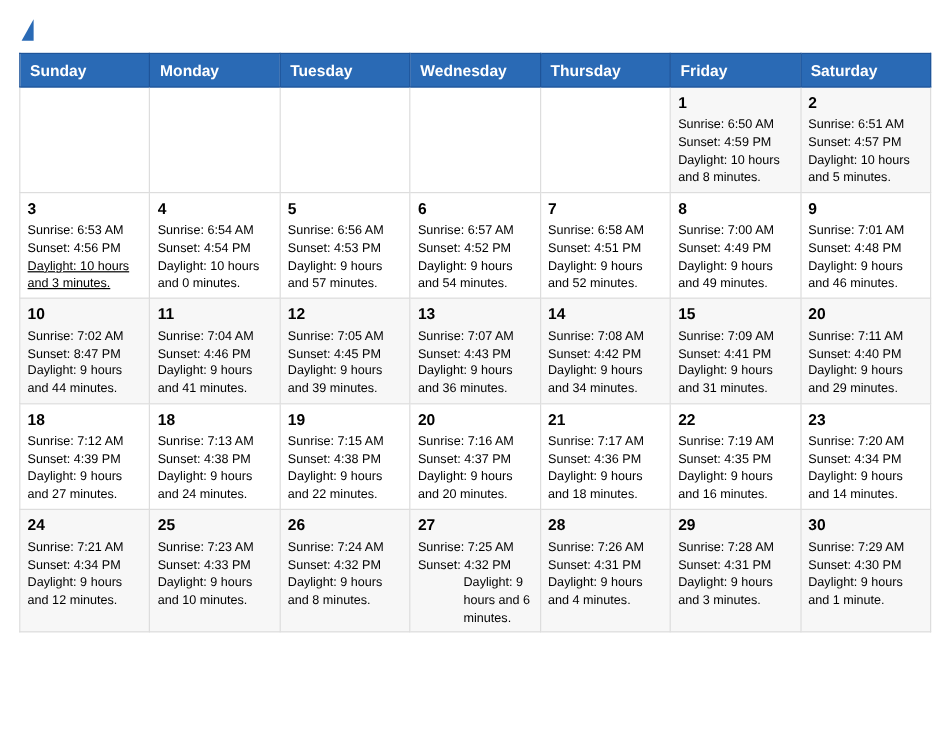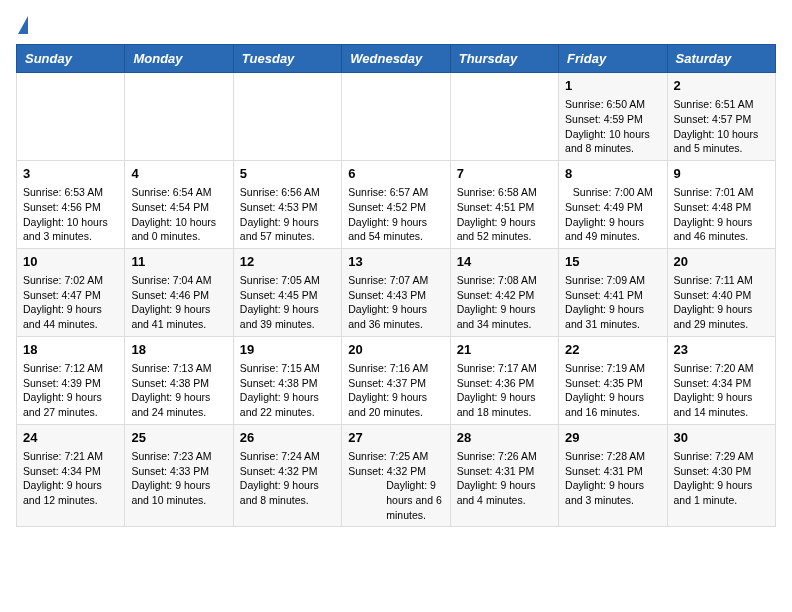--- a/index.html
+++ b/index.html
@@ -54,21 +54,20 @@
       border-collapse: collapse;
       border: 1px solid #ccc;
     }
     .calendar th {
       background: #2a6ab5;
       color: #fff;
       text-align: left;
       padding: 6px 8px;
       font-size: 13px;
       border: 1px solid #1e5499;
-      font-style: italic;
     }
     .calendar td {
       vertical-align: top;
       padding: 4px 6px;
       border: 1px solid #ddd;
       width: calc(100% / 7);
       font-size: 10.5px;
       line-height: 1.4;
       background: #fff;
       min-height: 80px;
@@ -136,21 +135,21 @@
           <span style="display: block;">Sunrise: 6:51 AM</span>
           <span style="display: block;">Sunset: 4:57 PM</span>
           <span style="display: block;">Daylight: 10 hours and 5 minutes.</span>
         </td>
       </tr>
       <tr>
         <td style="background: rgb(255, 255, 255);">
           <span class="day-num">3</span>
           <span style="display: block;">Sunrise: 6:53 AM</span>
           <span style="display: block;">Sunset: 4:56 PM</span>
-          <span style="display: block;">Daylight: 10 hours and 3 minutes.</span>
+          <span style="display: block; text-decoration: underline;">Daylight: 10 hours and 3 minutes.</span>
         </td>
         <td style="background: rgb(255, 255, 255);">
           <span class="day-num">4</span>
           <span style="display: block;">Sunrise: 6:54 AM</span>
           <span style="display: block;">Sunset: 4:54 PM</span>
           <span style="display: block;">Daylight: 10 hours and 0 minutes.</span>
         </td>
         <td style="background: rgb(255, 255, 255);">
           <span class="day-num">5</span>
           <span style="display: block;">Sunrise: 6:56 AM</span>
@@ -164,36 +163,36 @@
           <span style="display: block;">Daylight: 9 hours and 54 minutes.</span>
         </td>
         <td style="background: rgb(255, 255, 255);">
           <span class="day-num">7</span>
           <span style="display: block;">Sunrise: 6:58 AM</span>
           <span style="display: block;">Sunset: 4:51 PM</span>
           <span style="display: block;">Daylight: 9 hours and 52 minutes.</span>
         </td>
         <td style="background: rgb(255, 255, 255);">
           <span class="day-num">8</span>
-          <span style="display: block; text-align: center;">Sunrise: 7:00 AM</span>
+          <span style="display: block;">Sunrise: 7:00 AM</span>
           <span style="display: block;">Sunset: 4:49 PM</span>
           <span style="display: block;">Daylight: 9 hours and 49 minutes.</span>
         </td>
         <td style="background: rgb(255, 255, 255);">
           <span class="day-num">9</span>
           <span style="display: block;">Sunrise: 7:01 AM</span>
           <span style="display: block;">Sunset: 4:48 PM</span>
           <span style="display: block;">Daylight: 9 hours and 46 minutes.</span>
         </td>
       </tr>
       <tr>
         <td style="background: rgb(247, 247, 247);">
           <span class="day-num">10</span>
           <span style="display: block;">Sunrise: 7:02 AM</span>
-          <span style="display: block;">Sunset: 4:47 PM</span>
+          <span style="display: block;">Sunset: 8:47 PM</span>
           <span style="display: block;">Daylight: 9 hours and 44 minutes.</span>
         </td>
         <td style="background: rgb(247, 247, 247);">
           <span class="day-num">11</span>
           <span style="display: block;">Sunrise: 7:04 AM</span>
           <span style="display: block;">Sunset: 4:46 PM</span>
           <span style="display: block;">Daylight: 9 hours and 41 minutes.</span>
         </td>
         <td style="background: rgb(247, 247, 247);">
           <span class="day-num">12</span>

